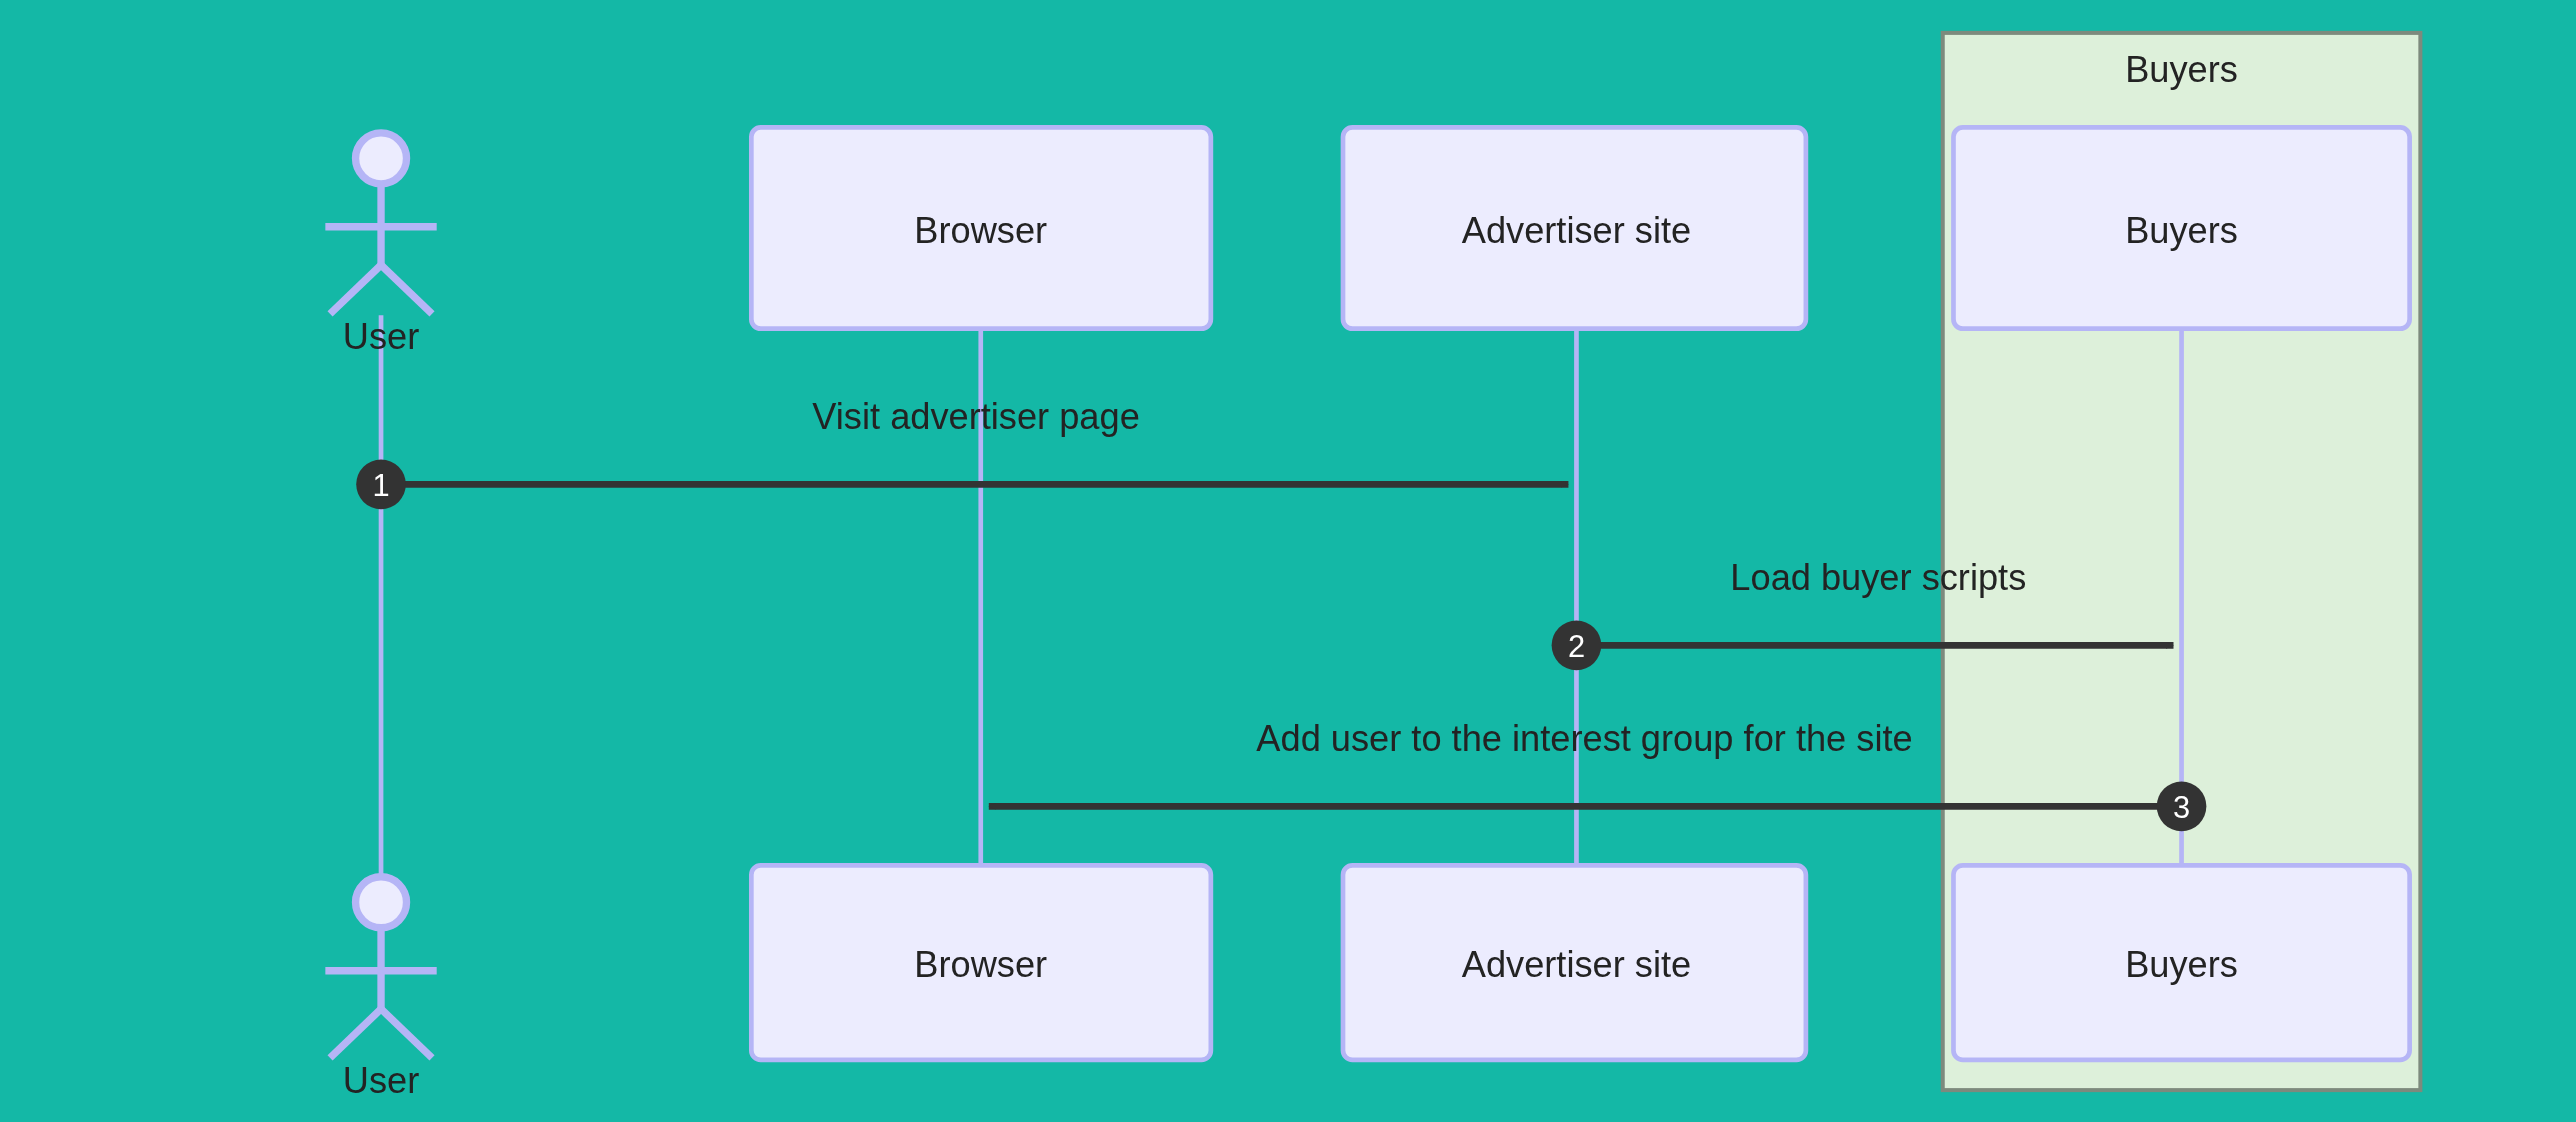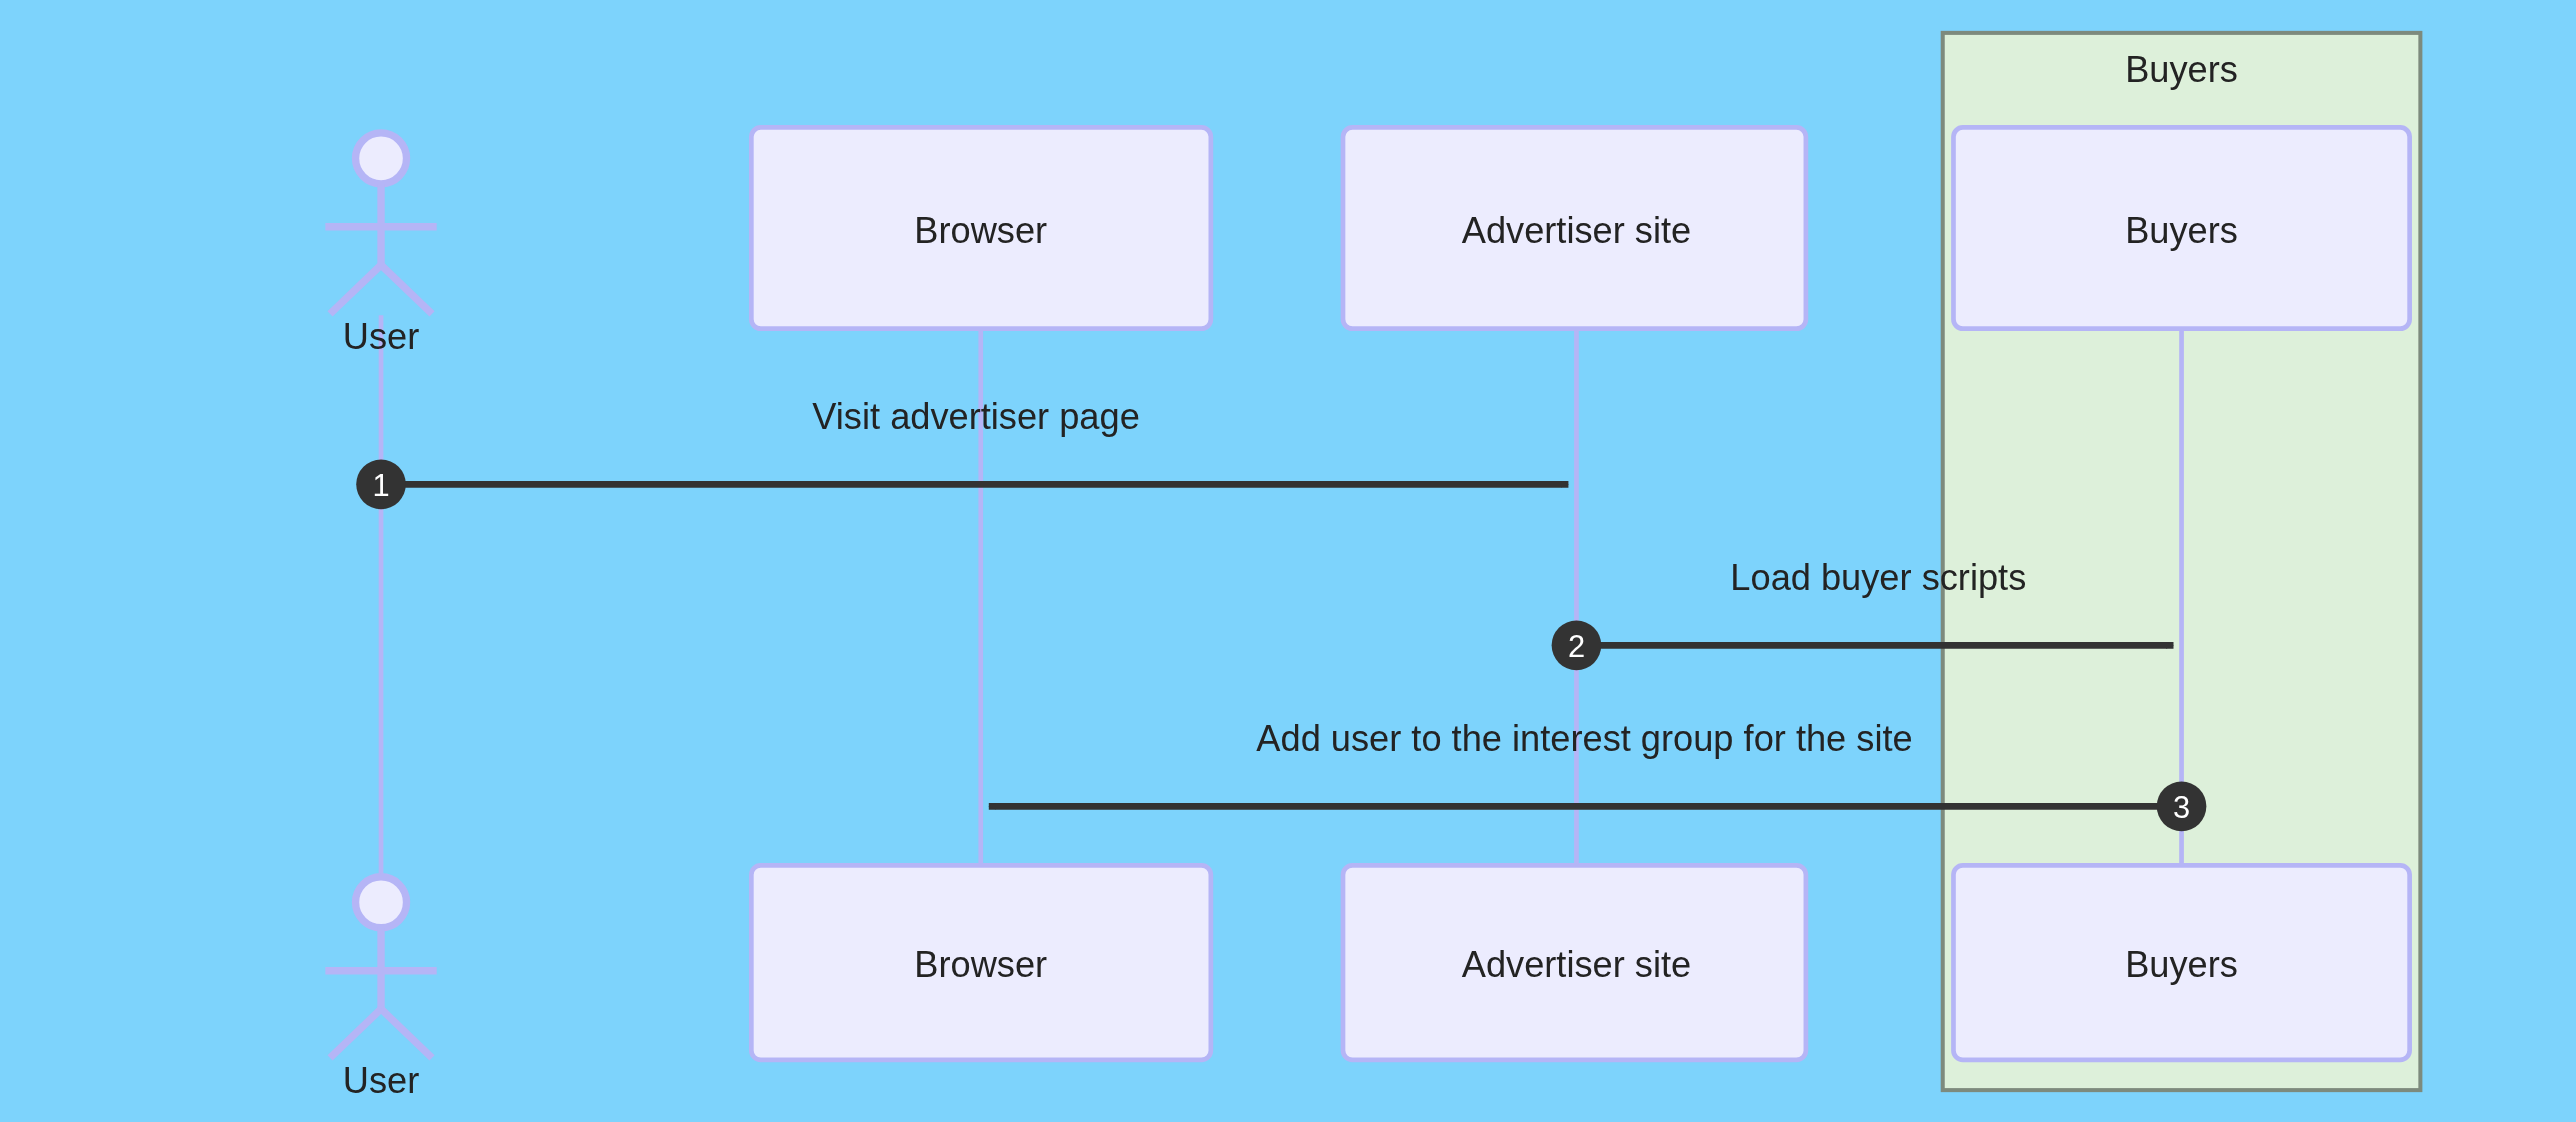--- a/index.html
+++ b/index.html
@@ -8,21 +8,21 @@
     padding: 0;
     background: #ffffff;
   }
   body {
     font-family: "Liberation Sans", sans-serif;
   }
   #diagram-root {
     position: relative;
     width: 2576px;
     height: 1123px;
-    background: #7dd3fc;
+    background: #14b8a6;
     overflow: hidden;
   }
   svg#diagram-svg {
     position: absolute;
     top: 0;
     left: 0;
     width: 2576px;
     height: 1123px;
     display: block;
   }

